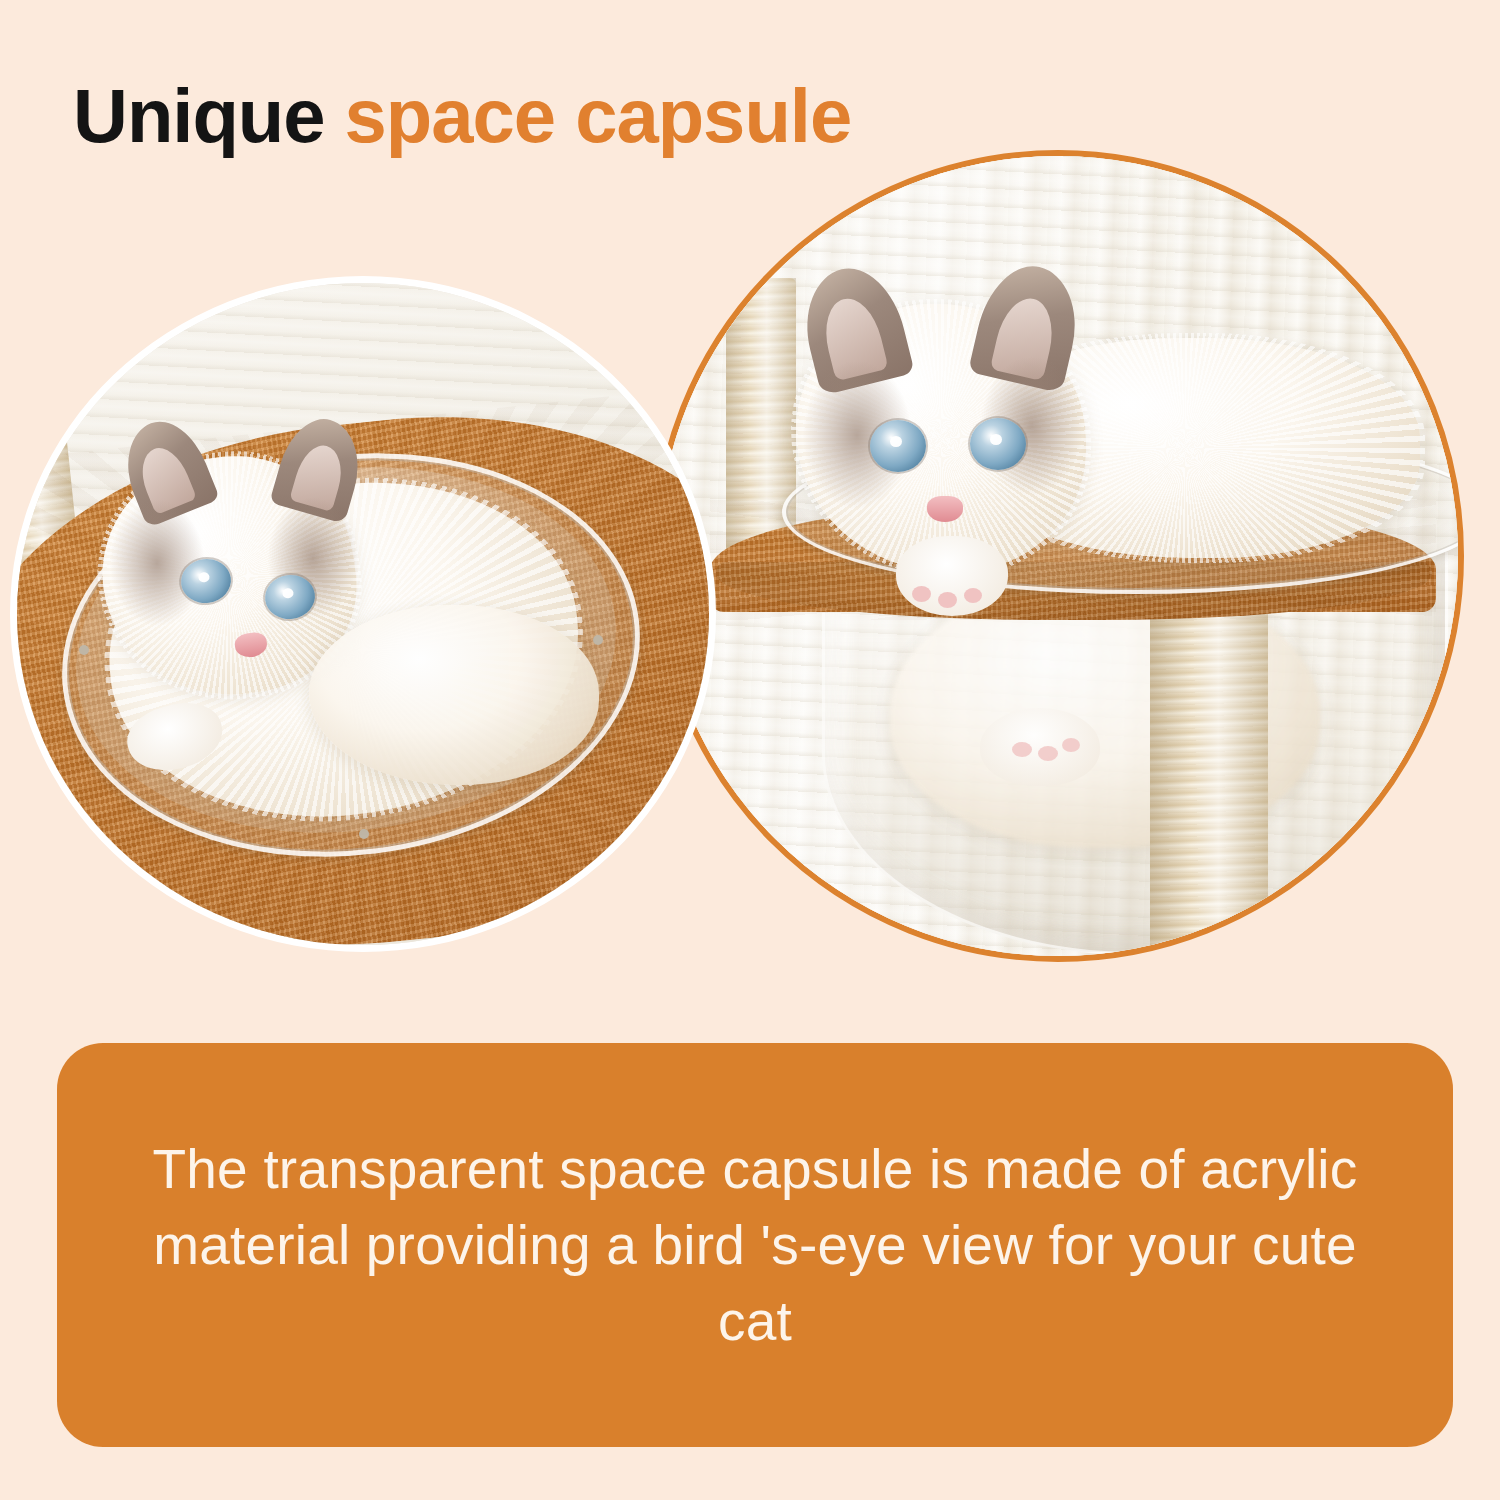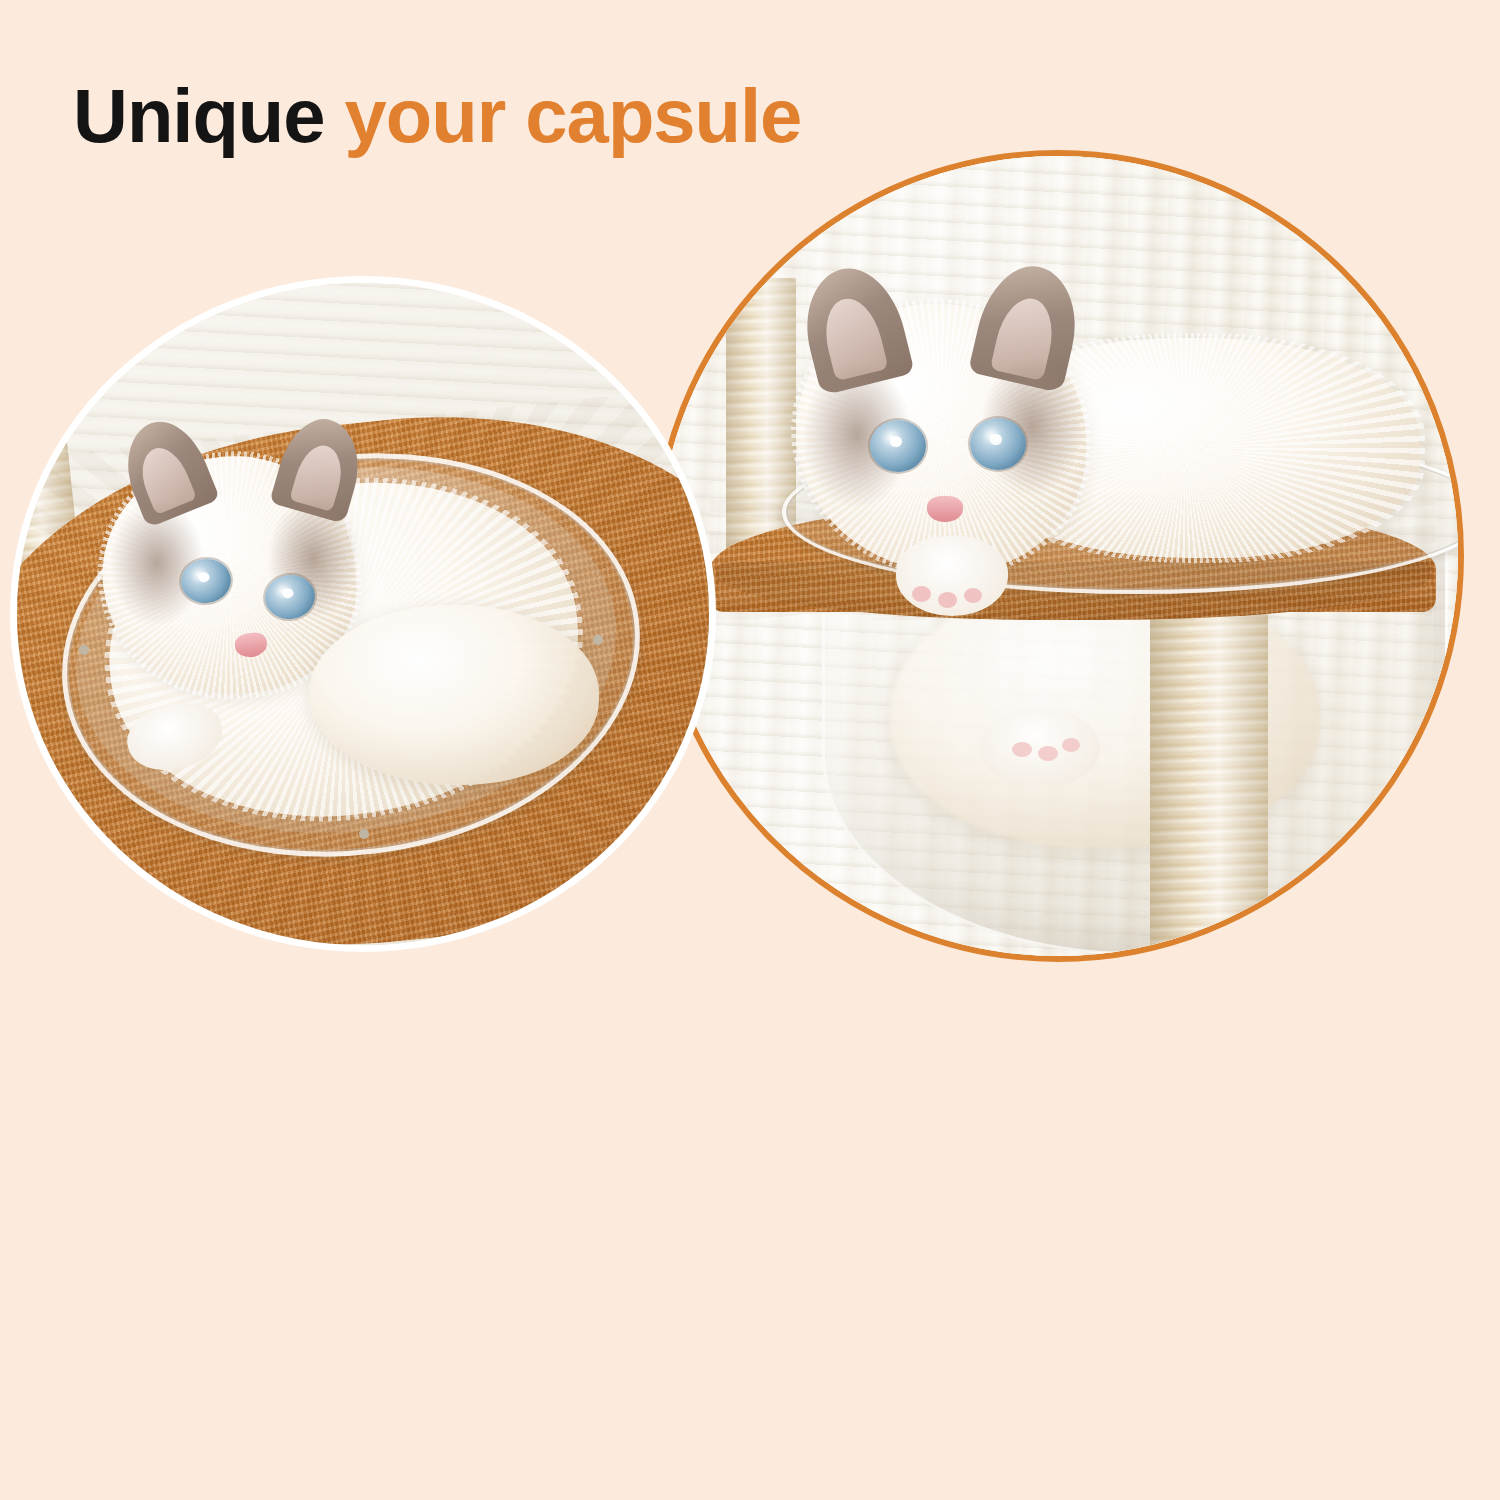--- a/index.html
+++ b/index.html
@@ -155,21 +155,21 @@
     letter-spacing:.2px;
     padding:0 70px;
   }
 </style>
 </head>
 <body>
 
 <div id="page">
 
   <div class="title">
-    <span class="w1">Unique</span><span class="w2">your capsule</span>
+    <span class="w1">Unique</span><span class="w2">space capsule</span>
   </div>
 
   <div class="photo" id="photo-right">
     <div class="scene">
 
       <div class="curtain"></div>
 
       <div class="glass-dome" style="left:172px;top:404px;width:620px;height:400px;"></div>
 
       <div class="fur" style="left:240px;top:430px;width:430px;height:270px;border-radius:50% 50% 46% 46%;opacity:.82;filter:blur(2px);"></div>
@@ -244,14 +244,17 @@
       <div class="eye" style="left:172px;top:284px;width:50px;height:44px;transform:rotate(-8deg);"></div>
       <div class="eye" style="left:256px;top:300px;width:50px;height:44px;transform:rotate(-8deg);"></div>
       <div class="nose" style="left:226px;top:358px;width:32px;height:24px;transform:rotate(-8deg);"></div>
 
       <div class="paw" style="left:118px;top:430px;width:96px;height:64px;border-radius:46% 46% 50% 50%;transform:rotate(-14deg);"></div>
 
       <div class="fur" style="left:300px;top:330px;width:290px;height:180px;border-radius:50% 50% 48% 52%;opacity:.95;"></div>
     </div>
   </div>
 
+  <div id="caption-box">
+    <div id="caption-text">The transparent space capsule is made of acrylic material providing a bird 's-eye view for your cute cat</div>
+  </div>
 
 </div>
 
 </body></html>

